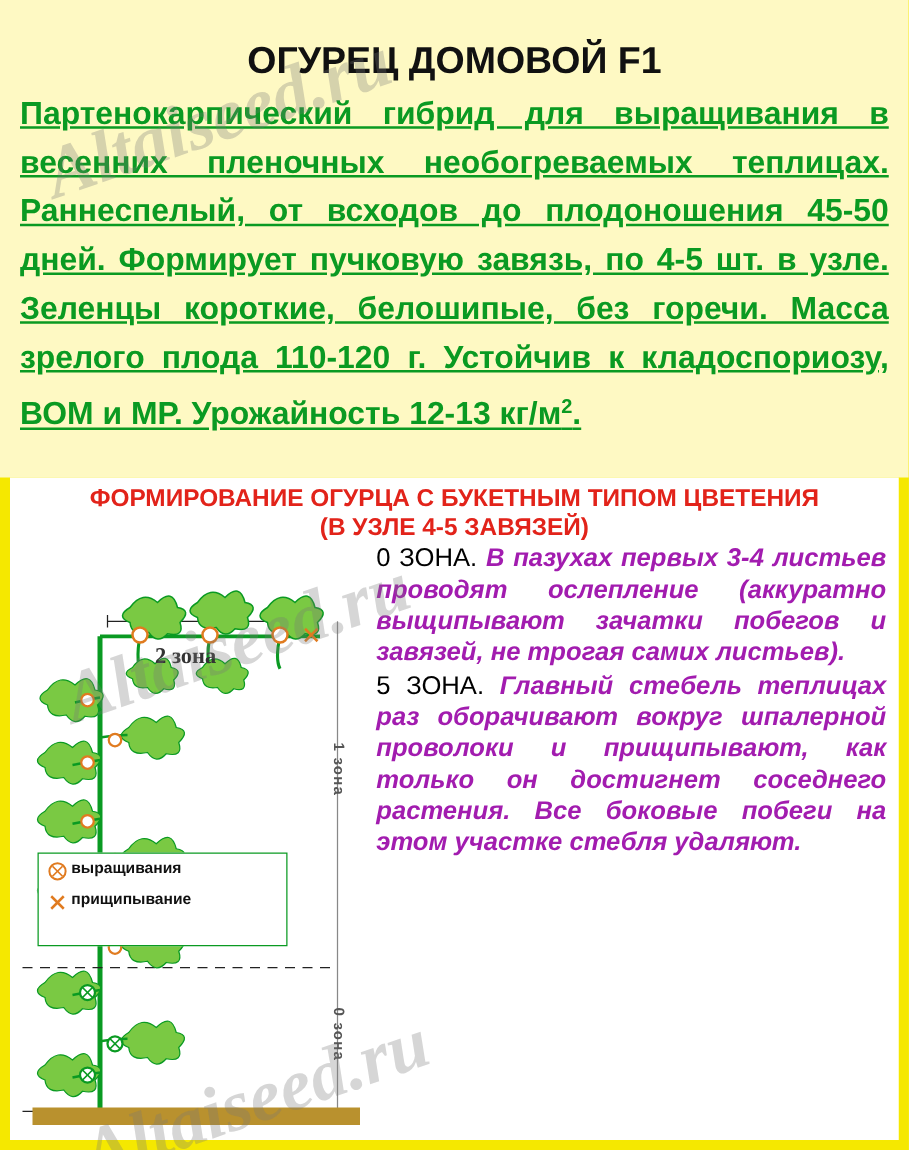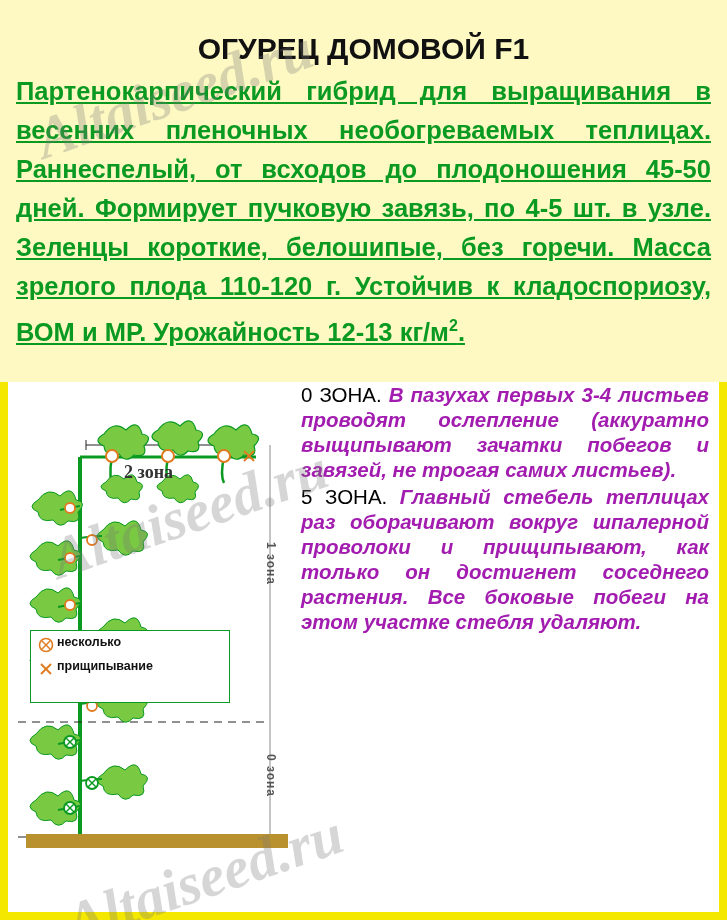--- a/index.html
+++ b/index.html
@@ -204,20 +204,24 @@
 <div class="page">
 
   <div class="top-block">
     <div class="title">ОГУРЕЦ ДОМОВОЙ F1</div>
     <div class="description">
       <span>Партенокарпический гибрид для выращивания в весенних пленочных необогреваемых теплицах. Раннеспелый, от всходов до плодоношения 45-50 дней. Формирует пучковую завязь, по 4-5 шт. в узле. Зеленцы короткие, белошипые, без горечи. Масса зрелого плода 110-120 г. Устойчив к кладоспориозу, ВОМ и МР. Урожайность 12-13 кг/м</span><sup>2</sup><span>.</span>
     </div>
   </div>
 
   <div class="bottom-block">
+    <div class="scheme-title">
+      <span>ФОРМИРОВАНИЕ ОГУРЦА С БУКЕТНЫМ ТИПОМ ЦВЕТЕНИЯ</span>
+      <span class="line2">(В УЗЛЕ 4-5 ЗАВЯЗЕЙ)</span>
+    </div>
 
     <div class="columns">
 
       <div class="col-left">
         <div class="diagram">
 
           <svg width="289" height="485" viewBox="0 0 289 485">
 
             <line x1="72" y1="75" x2="72" y2="455" stroke="#0a9a22" stroke-width="4"></line>
 
@@ -319,21 +323,21 @@
           
           <div class="legend">
             <div class="legend-row">
               <div class="legend-mark">
                 <svg width="16" height="16" viewBox="0 0 16 16">
                   <circle cx="8" cy="8" r="6.5" fill="#fff" stroke="#e07b20" stroke-width="1.6"></circle>
                   <line x1="4" y1="4" x2="12" y2="12" stroke="#e07b20" stroke-width="1.4"></line>
                   <line x1="12" y1="4" x2="4" y2="12" stroke="#e07b20" stroke-width="1.4"></line>
                 </svg>
               </div>
-              <div class="legend-text">несколько</div>
+              <div class="legend-text">выращивания</div>
             </div>
             <div class="legend-row">
               <div class="legend-mark">
                 <svg width="16" height="16" viewBox="0 0 16 16">
                   <line x1="3" y1="3" x2="13" y2="13" stroke="#e07b20" stroke-width="2"></line>
                   <line x1="13" y1="3" x2="3" y2="13" stroke="#e07b20" stroke-width="2"></line>
                 </svg>
               </div>
               <div class="legend-text">прищипывание</div>
             </div>

